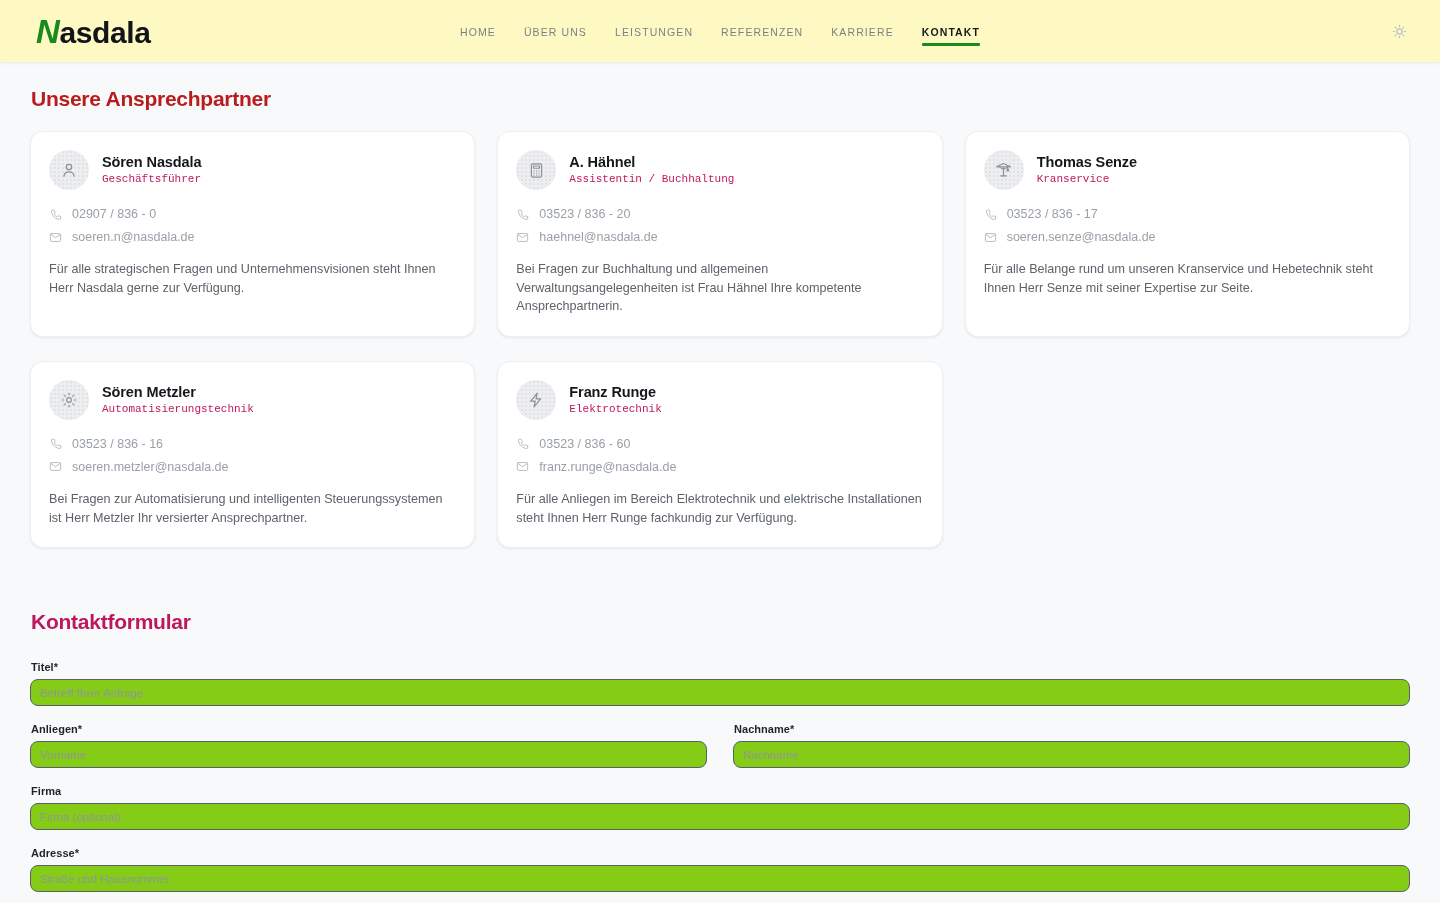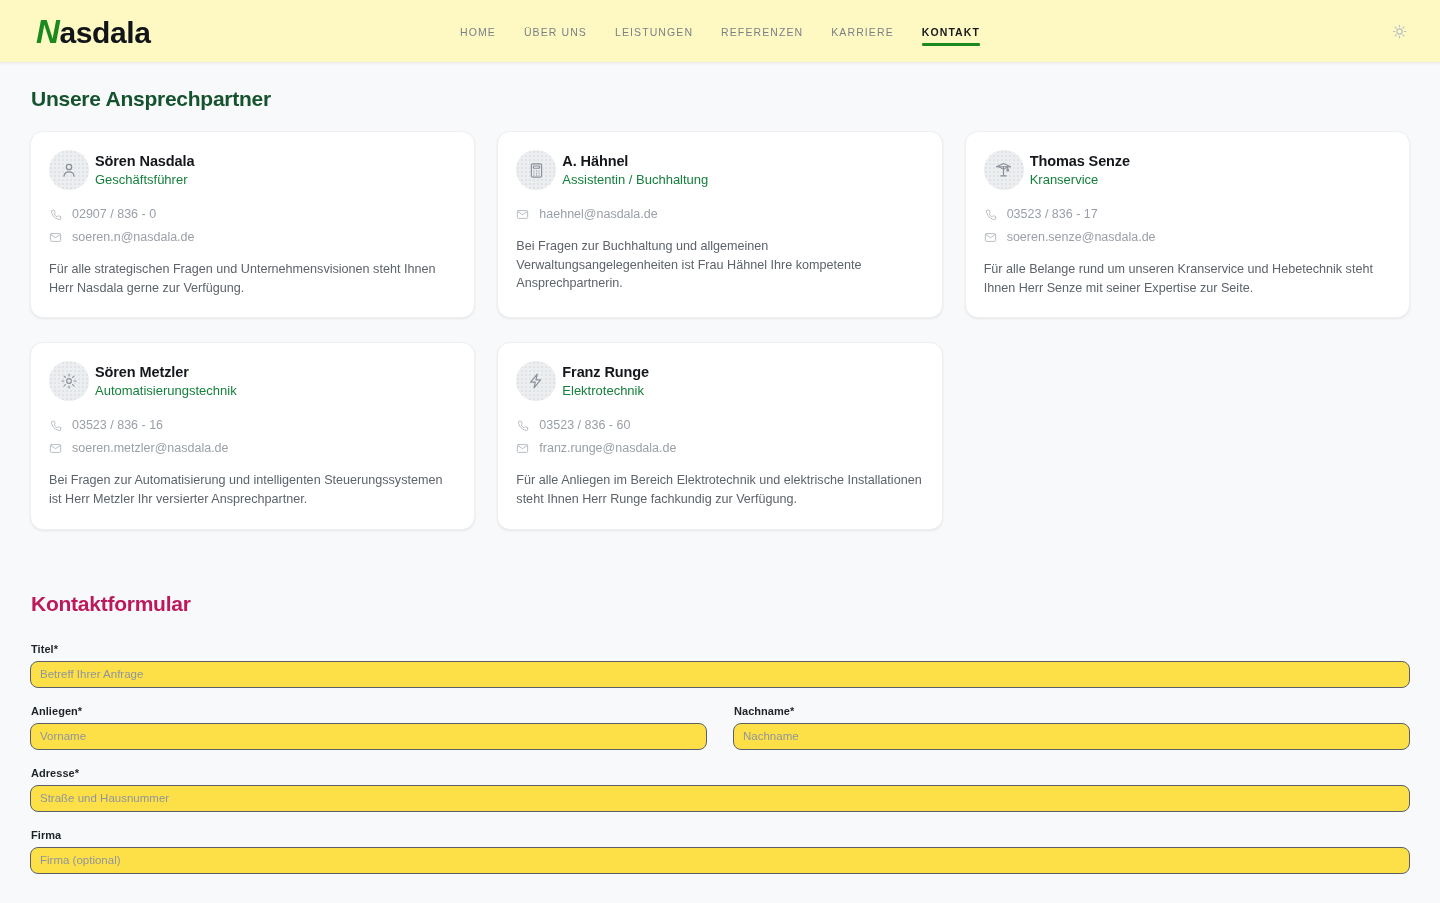--- a/index.html
+++ b/index.html
@@ -91,21 +91,21 @@
 
   
   .page {
     padding: 0 30px;
   }
 
   .section-title {
     font-size: 21px;
     font-weight: 700;
     letter-spacing: -0.25px;
-    color: #14532d;
+    color: #b91c1c;
     margin: 24px 0 0 1px;
   }
 
   
   .card-grid {
     margin-top: 20px;
     display: grid;
     grid-template-columns: repeat(3, 1fr);
     gap: 24px 22px;
   }
@@ -115,21 +115,21 @@
     border: 1px solid #f0f0f2;
     border-radius: 13px;
     box-shadow: 0 1px 3px rgba(16,24,40,.05), 0 1px 2px rgba(16,24,40,.03);
     padding: 18px 18px 20px;
     min-height: 182px;
   }
 
   .card-head {
     display: flex;
     align-items: center;
-    gap: 6px;
+    gap: 13px;
   }
 
   .avatar {
     width: 40px; height: 40px;
     flex: 0 0 40px;
     border-radius: 50%;
     background-color: #eceef0;
     background-image: radial-gradient(#dfe2e6 0.9px, transparent 1px);
     background-size: 4px 4px;
     display: flex;
@@ -139,24 +139,25 @@
   }
 
   .card-name {
     font-size: 14.5px;
     font-weight: 700;
     color: #14171b;
     line-height: 1.25;
     letter-spacing: -0.1px;
   }
   .card-role {
-    font-size: 13px;
-    color: #15803d;
+    font-size: 11px;
+    color: #be185d;
     margin-top: 2px;
     line-height: 1.25;
+    font-family: Liberation Mono, monospace;
   }
 
   .card-contact {
     margin-top: 17px;
     display: flex;
     flex-direction: column;
     gap: 9px;
   }
   .contact-line {
     display: flex;
@@ -200,21 +201,21 @@
   }
 
   .text-input {
     display: block;
     width: 100%;
     height: 27px;
     padding: 0 9px;
     font-family: "Liberation Sans", sans-serif;
     font-size: 11.5px;
     color: #1f2328;
-    background: #fde047;
+    background: #84cc16;
     border: 1px solid #5b6068;
     border-radius: 8px;
     outline: none;
   }
   .text-input::placeholder { color: #8f959d; }
 
   .row-2 {
     display: grid;
     grid-template-columns: 1fr 1fr;
     gap: 26px;
@@ -306,20 +307,28 @@
         </div>
         <div>
           <div class="card-name">A. Hähnel</div>
           <div class="card-role">Assistentin / Buchhaltung</div>
         </div>
       </div>
       <div class="card-contact">
         <div class="contact-line">
           <span class="ico">
             <svg width="13" height="13" viewBox="0 0 24 24" fill="none" stroke="currentColor" stroke-width="1.7" stroke-linecap="round" stroke-linejoin="round">
+                <path d="M21.5 16.9v2.6a1.7 1.7 0 0 1-1.9 1.7 17 17 0 0 1-7.4-2.6 16.6 16.6 0 0 1-5.1-5.1A17 17 0 0 1 4.5 6a1.7 1.7 0 0 1 1.7-1.9h2.6a1.7 1.7 0 0 1 1.7 1.5c.1.9.3 1.7.6 2.5a1.7 1.7 0 0 1-.4 1.8l-1.1 1.1a13.6 13.6 0 0 0 5.1 5.1l1.1-1.1a1.7 1.7 0 0 1 1.8-.4c.8.3 1.6.5 2.5.6a1.7 1.7 0 0 1 1.4 1.7z"></path>
+              </svg>
+          </span>
+          <span>03523 / 836 - 20</span>
+        </div>
+        <div class="contact-line">
+          <span class="ico">
+            <svg width="13" height="13" viewBox="0 0 24 24" fill="none" stroke="currentColor" stroke-width="1.7" stroke-linecap="round" stroke-linejoin="round">
                 <rect x="2.5" y="4.8" width="19" height="14.4" rx="2"></rect>
                 <path d="m3.2 6.4 8.8 6 8.8-6"></path>
               </svg>
           </span>
           <span>haehnel@nasdala.de</span>
         </div>
       </div>
       <p class="card-desc">Bei Fragen zur Buchhaltung und allgemeinen Verwaltungsangelegenheiten ist Frau Hähnel Ihre kompetente Ansprechpartnerin.</p>
     </article>
 
@@ -449,25 +458,25 @@
           <label class="field-label">Anliegen*</label>
           <input class="text-input" type="text" placeholder="Vorname" style="">
         </div>
         <div class="field">
           <label class="field-label">Nachname*</label>
           <input class="text-input" type="text" placeholder="Nachname" style="">
         </div>
       </div>
 
       <div class="field">
+        <label class="field-label">Firma</label>
+        <input class="text-input" type="text" placeholder="Firma (optional)" style="">
+      </div>
+
+      <div class="field">
         <label class="field-label">Adresse*</label>
         <input class="text-input" type="text" placeholder="Straße und Hausnummer" style="">
       </div>
 
-      <div class="field">
-        <label class="field-label">Firma</label>
-        <input class="text-input" type="text" placeholder="Firma (optional)" style="">
-      </div>
-
     </form>
   </section>
 
 </main>
 
 </body></html>

